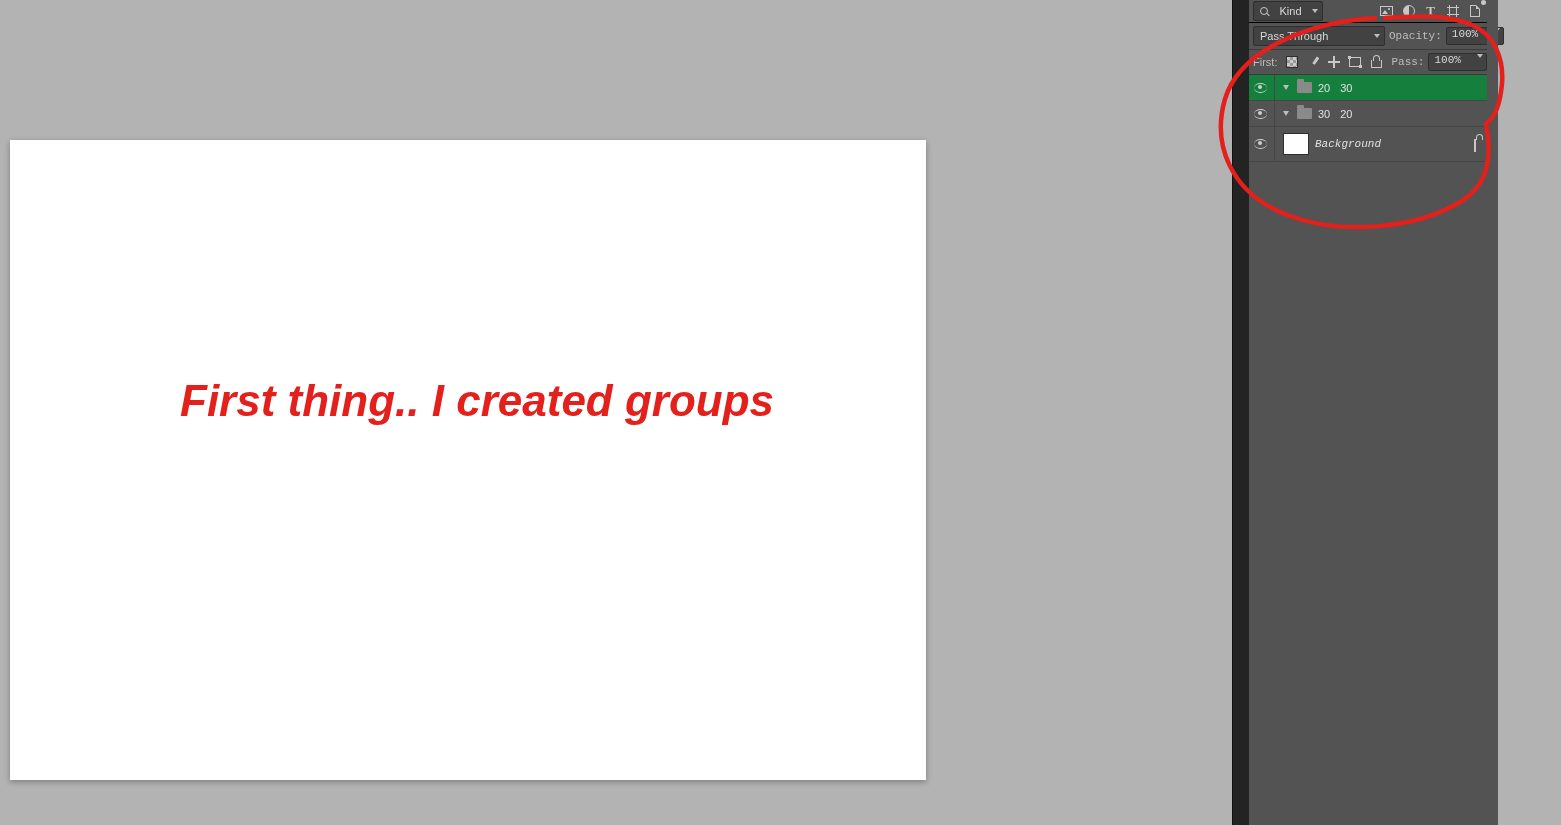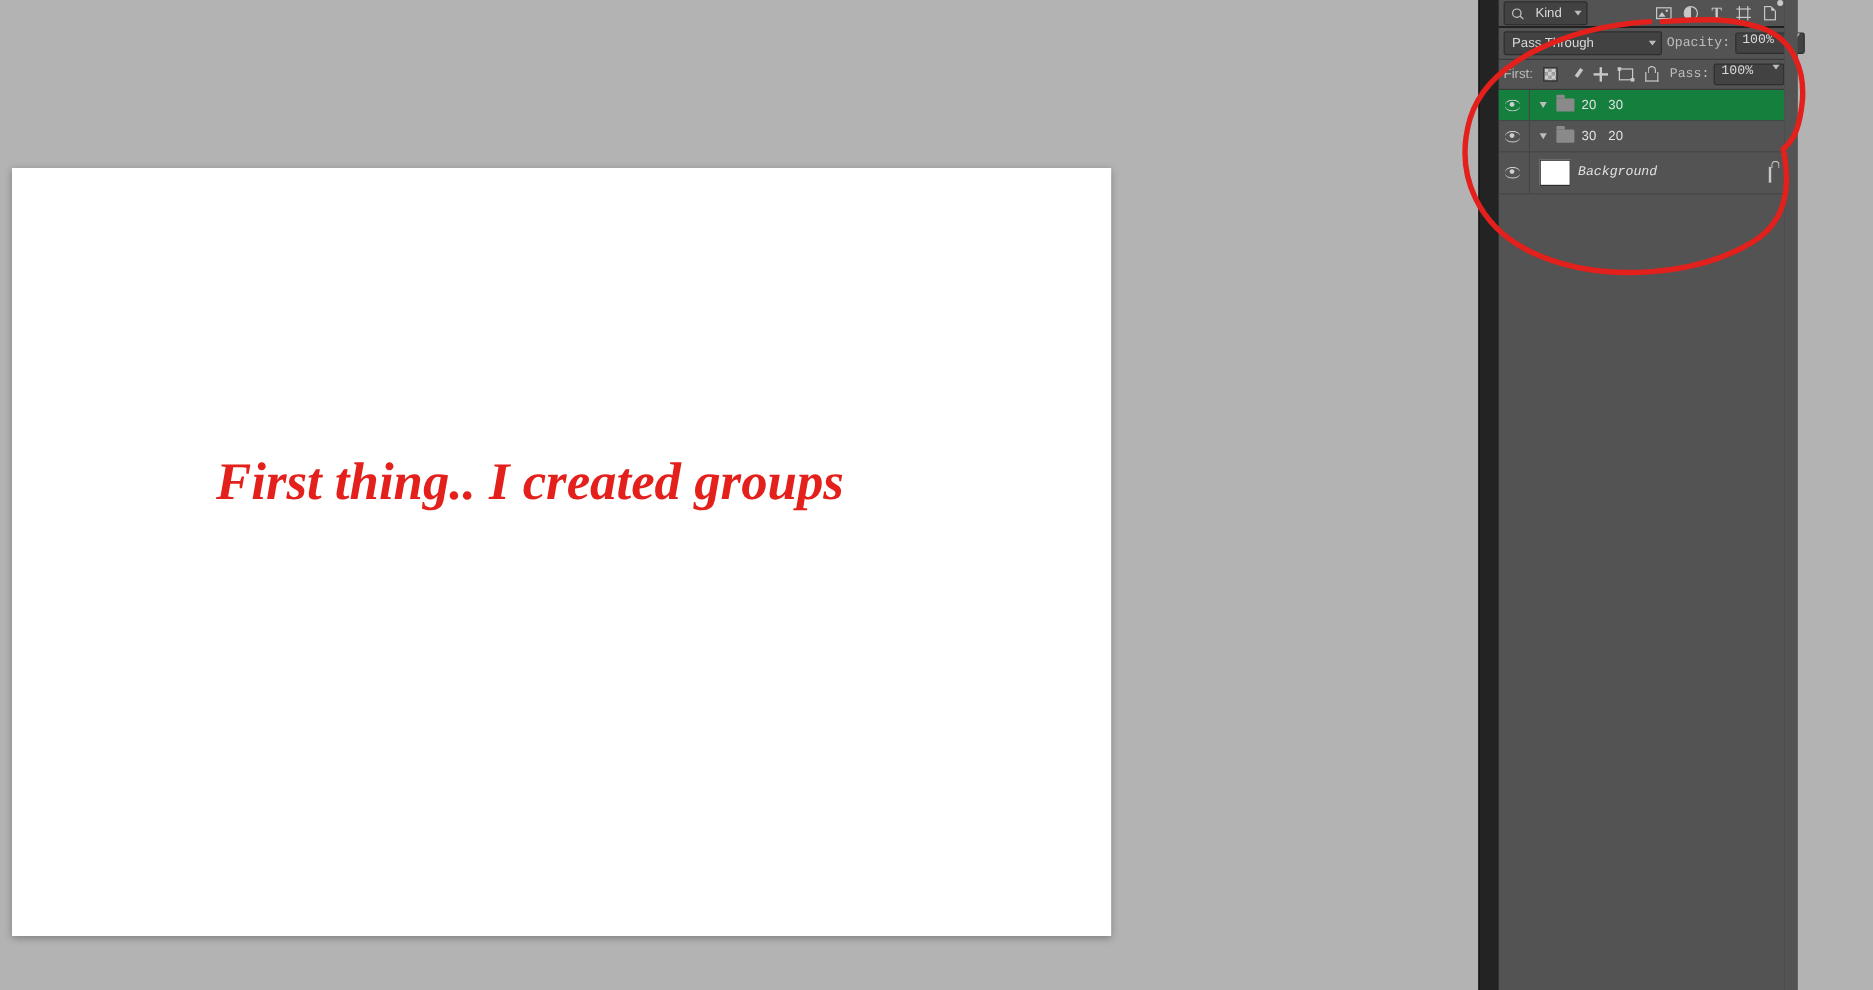--- a/index.html
+++ b/index.html
@@ -25,21 +25,21 @@
     top: 140px;
     width: 916px;
     height: 640px;
     background: #ffffff;
     box-shadow: 0 2px 6px rgba(0,0,0,0.3);
   }
   .canvas-text {
     position: absolute;
     left: 170px;
     top: 236px;
-    font-family: Liberation Serif, serif;
+    font-family: Liberation Sans, sans-serif;
     font-style: italic;
     font-weight: bold;
     font-size: 44px;
     color: #e3201b;
     white-space: nowrap;
   }
 
   
   .dock-gap {
     position: absolute;

